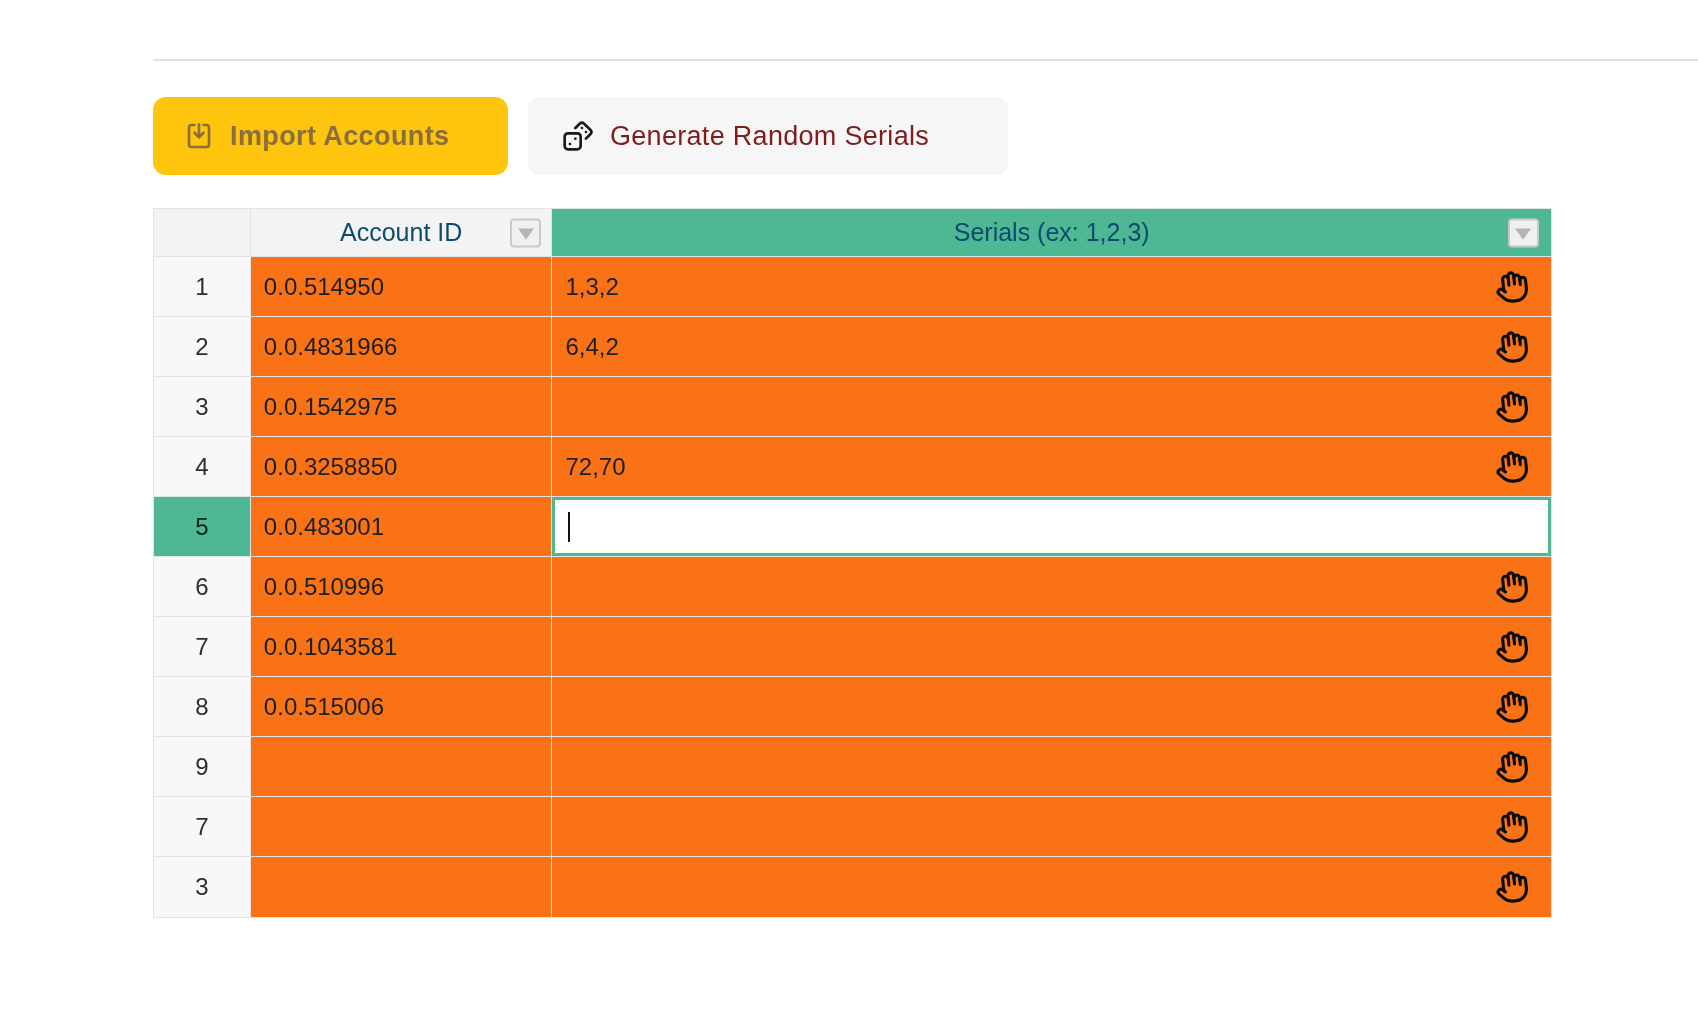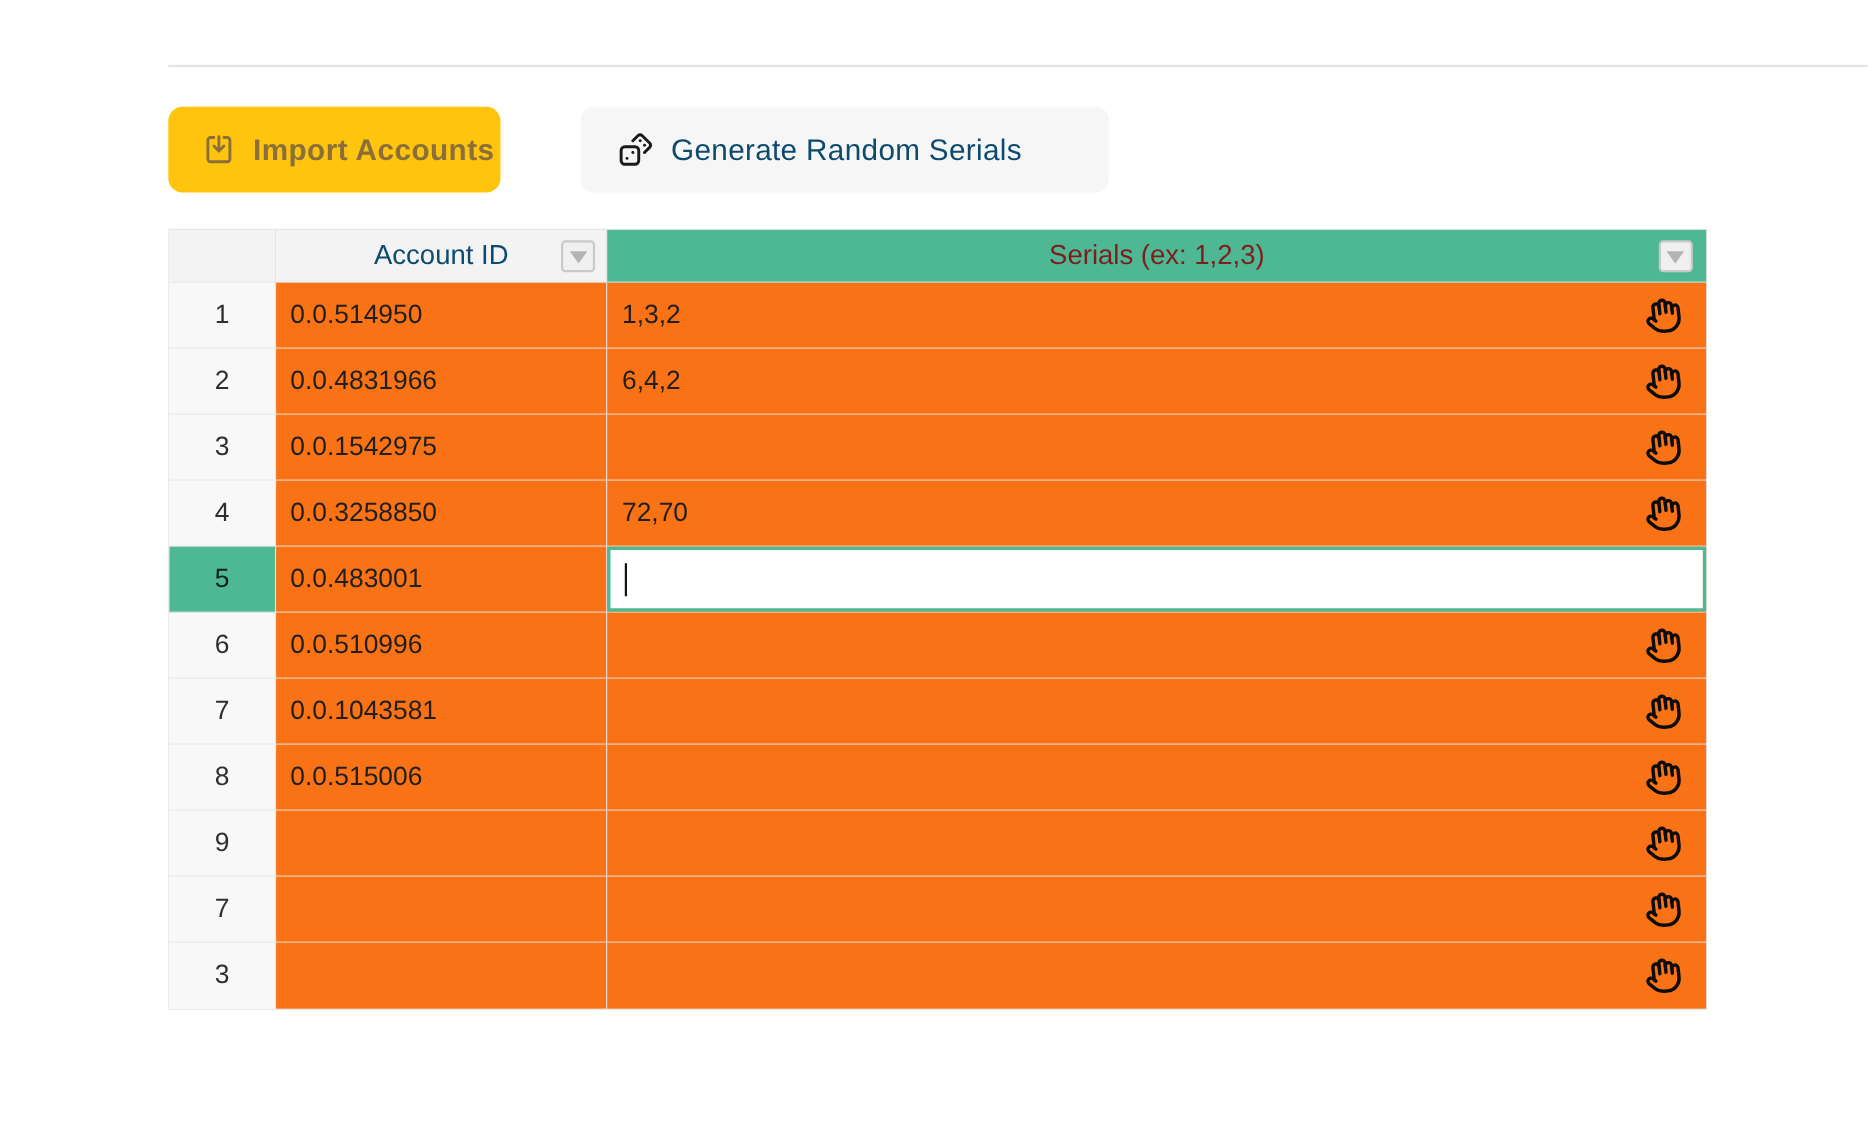--- a/index.html
+++ b/index.html
@@ -14,29 +14,29 @@
     background:var(--border,#e7e7e7);
   }
 
   
   .btn{
     position:absolute;top:97px;height:78px;display:flex;align-items:center;
     box-sizing:border-box;cursor:pointer;
   }
   .btn .ic{display:flex;align-items:center;justify-content:center;}
   .btn-import{
-    left:153px;width:302px;border-radius:13px;
+    left:153px;width:355px;border-radius:13px;
     background:var(--yellow,#ffc40d);color:var(--yellowText,#8b6f3a);
     padding-left:31px;
   }
   .btn-import .ic{width:30px;height:30px;margin-right:16px;}
   .btn-import .lbl{font-size:27px;font-weight:600;letter-spacing:.4px;}
   .btn-generate{
     left:528px;width:480px;border-radius:12px;
-    background:#f6f6f6;color:#0c4a6e;
+    background:#f6f6f6;color:#7f1d1d;
     padding-left:34px;
   }
   .btn-generate .ic{width:32px;height:32px;margin-right:16px;color:#191919;}
   .btn-generate .lbl{font-size:27px;font-weight:500;letter-spacing:.3px;}
 
   
   .grid{
     position:absolute;left:153px;top:208px;width:1399px;
     border:1px solid var(--border,#e2e2e2);box-sizing:border-box;
     background:#fff;
@@ -50,21 +50,21 @@
     background:#f97316;font-size:24px;
   }
   .tr:last-child .td{border-bottom:none;}
   .td:last-child{border-right:none;}
   .col-num{width:97px;justify-content:center;background:var(--rownumBg,#f8f8f8);color:#2e2e2e;}
   .col-acc{width:302px;padding-left:13px;}
   .col-ser{width:1000px;padding-left:13px;}
   .head .td{font-size:25px;color:#0c4a6e;}
   .head .col-num{background:var(--headerBg,#f3f3f3);}
   .head .col-acc{background:var(--headerBg,#f3f3f3);justify-content:center;padding-left:0;}
-  .head .col-ser{background:var(--green,#4db893);justify-content:center;padding-left:0;color:#7f1d1d;}
+  .head .col-ser{background:var(--green,#4db893);justify-content:center;padding-left:0;color:#0c4a6e;}
 
   .filter-btn{
     position:absolute;top:50%;transform:translateY(-50%);
     width:31px;height:29px;border-radius:4px;
     background:#f0f0f0;border:2px solid #c9c9c9;box-sizing:border-box;
     display:flex;align-items:center;justify-content:center;cursor:pointer;
   }
   .filter-acc{right:10px;}
   .filter-ser{right:12px;}
   .tri{

